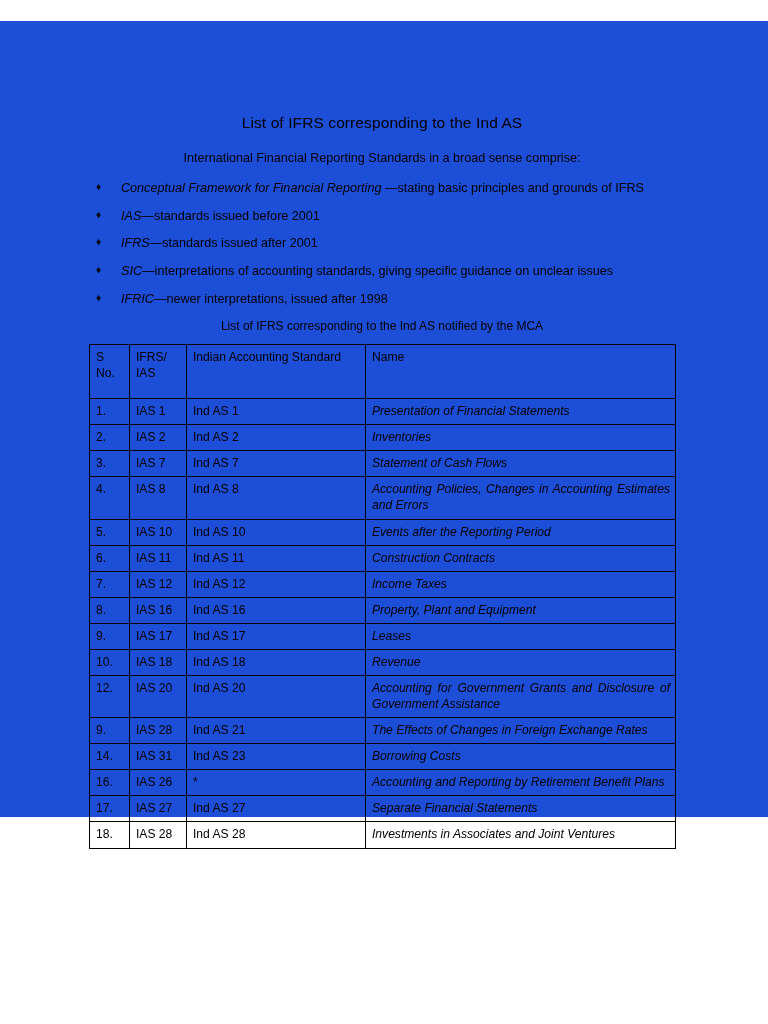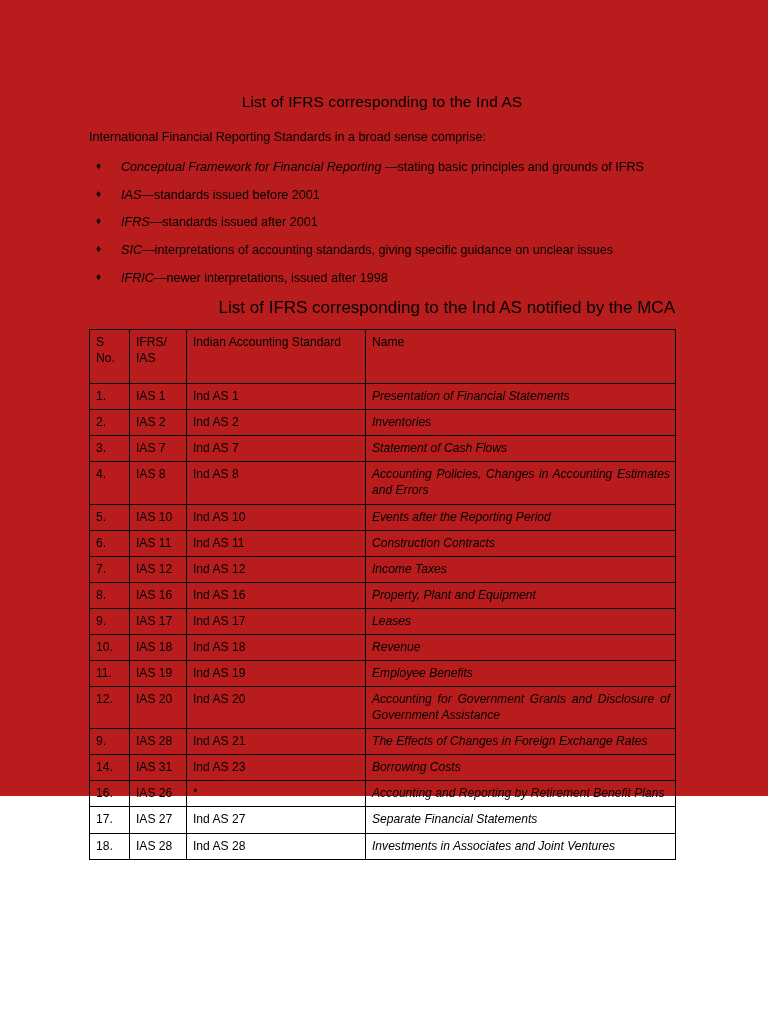--- a/index.html
+++ b/index.html
@@ -12,43 +12,44 @@
     width: 768px;
     height: 1024px;
     font-family: "Liberation Sans", sans-serif;
     color: #000000;
     -webkit-font-smoothing: antialiased;
   }
   .page {
     position: relative;
     width: 768px;
     height: 796px;
-    background: #b91c1c;
+    background: #1d4ed8;
     box-sizing: border-box;
+    margin-top: 21px;
   }
   .content {
     position: absolute;
     left: 89px;
     top: 93px;
     width: 586px;
   }
 
   .doc-title {
     font-size: 15.5px;
     font-weight: normal;
     text-align: center;
     margin: 0 0 18px 0;
     letter-spacing: 0.1px;
   }
 
   .intro {
     font-size: 12.6px;
     line-height: 1.28;
     margin: 0 0 14px 0;
-    text-align: left;
+    text-align: center;
   }
 
   ul.bullets {
     list-style: none;
     margin: 0 0 0 0;
     padding: 0;
   }
   ul.bullets li {
     position: relative;
     padding-left: 32px;
@@ -62,23 +63,23 @@
     top: 0px;
     font-size: 10px;
     line-height: 1.45;
   }
   ul.bullets li em {
     font-style: italic;
     text-align: center;
   }
 
   .section-title {
-    font-size: 17px;
+    font-size: 12px;
     font-weight: normal;
-    text-align: right;
+    text-align: center;
     margin: 12px 0 11px 0;
   }
 
   table.ifrs-table {
     border-collapse: collapse;
     width: 586px;
     table-layout: fixed;
     font-size: 12.1px;
   }
   table.ifrs-table th,
@@ -221,26 +222,20 @@
             <td>Ind AS 17</td>
             <td class="name-cell">Leases</td>
           </tr>
           <tr>
             <td>10.</td>
             <td>IAS 18</td>
             <td>Ind AS 18</td>
             <td class="name-cell">Revenue</td>
           </tr>
           <tr>
-            <td>11.</td>
-            <td>IAS 19</td>
-            <td>Ind AS 19</td>
-            <td class="name-cell">Employee Benefits</td>
-          </tr>
-          <tr>
             <td>12.</td>
             <td>IAS 20</td>
             <td>Ind AS 20</td>
             <td class="name-cell justify">Accounting for Government Grants and Disclosure of Government Assistance</td>
           </tr>
           <tr>
             <td>9.</td>
             <td>IAS 28</td>
             <td>Ind AS 21</td>
             <td class="name-cell">The Effects of Changes in Foreign Exchange Rates</td>

